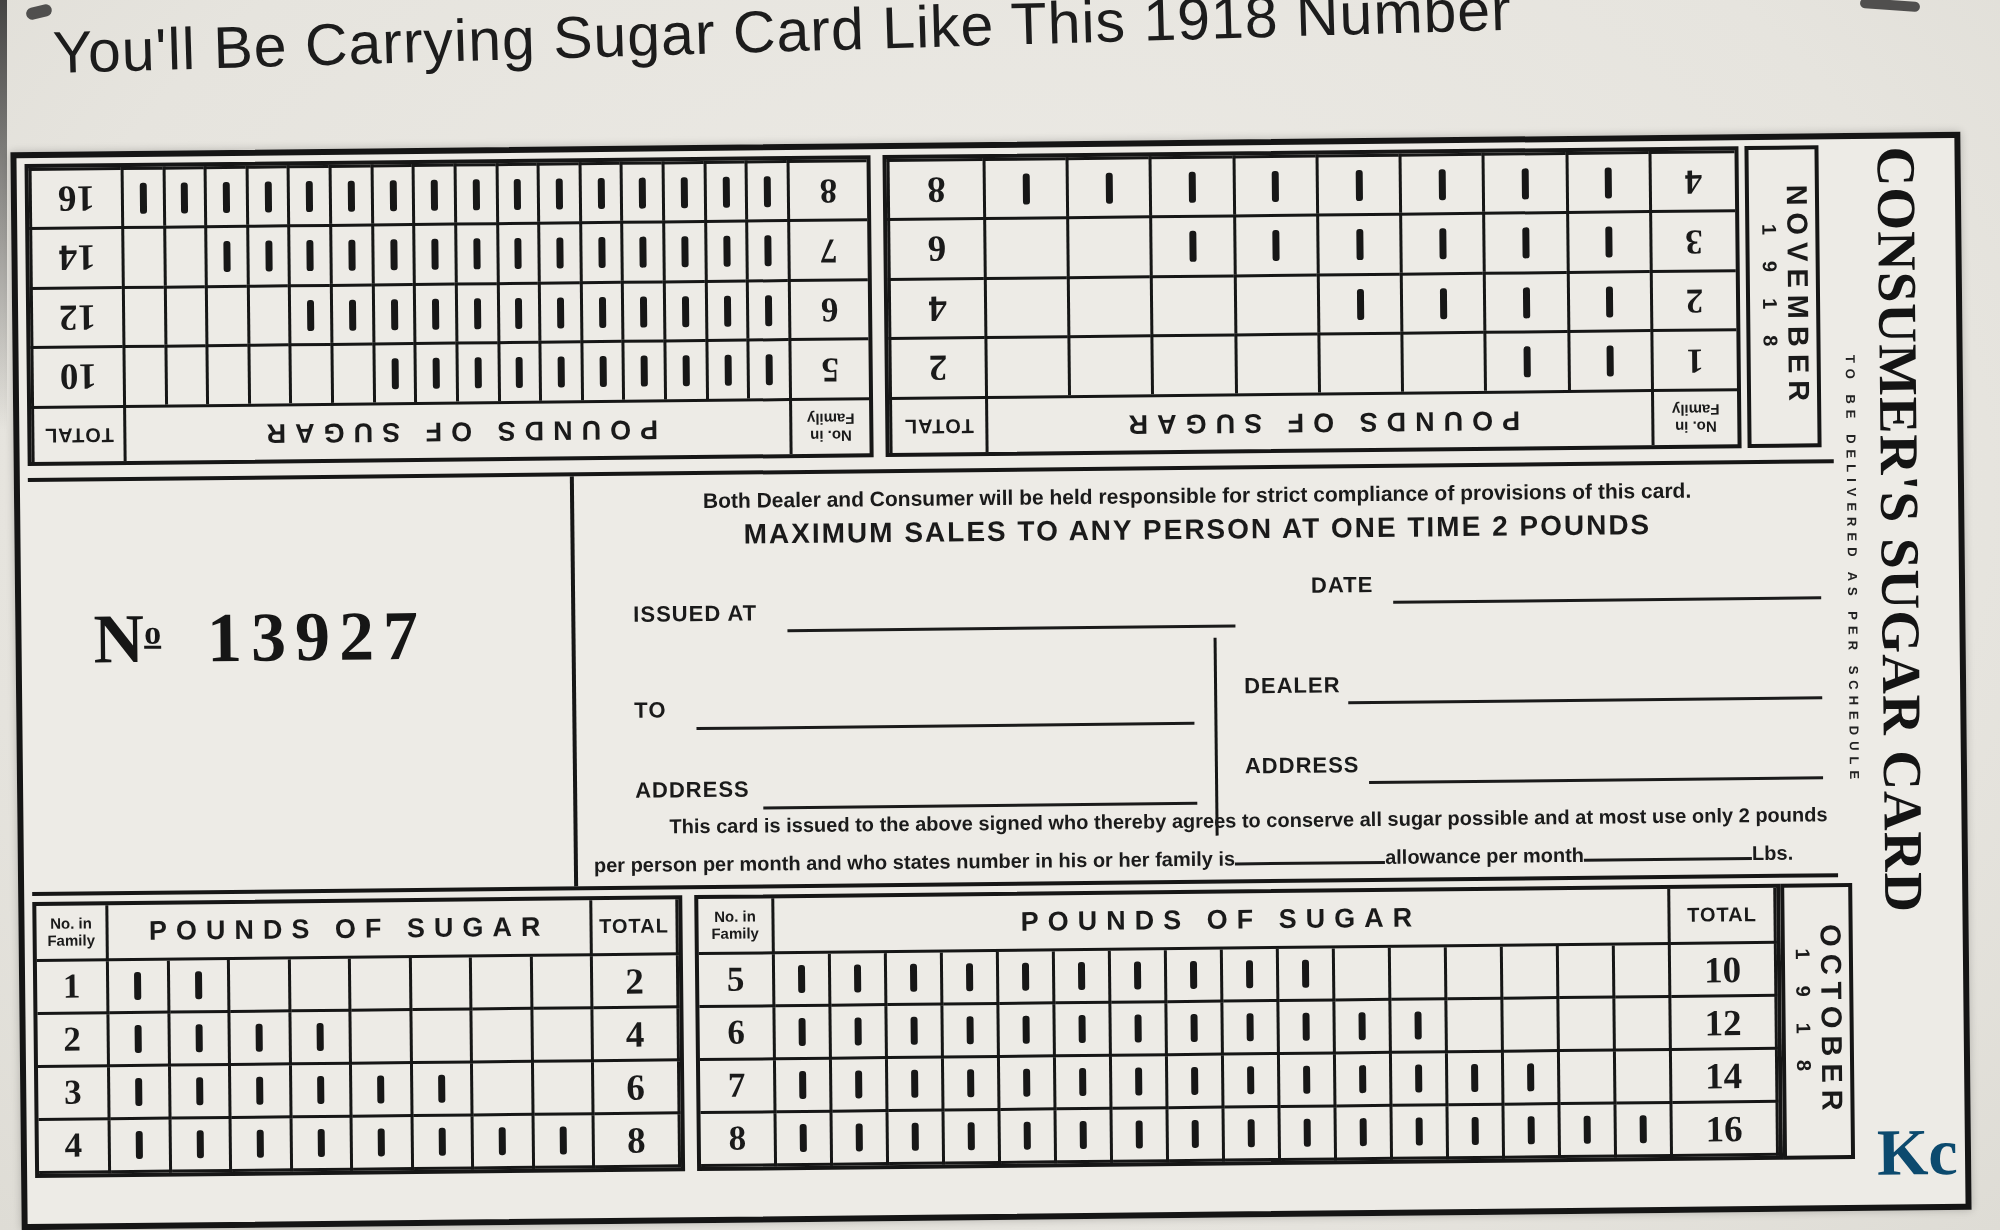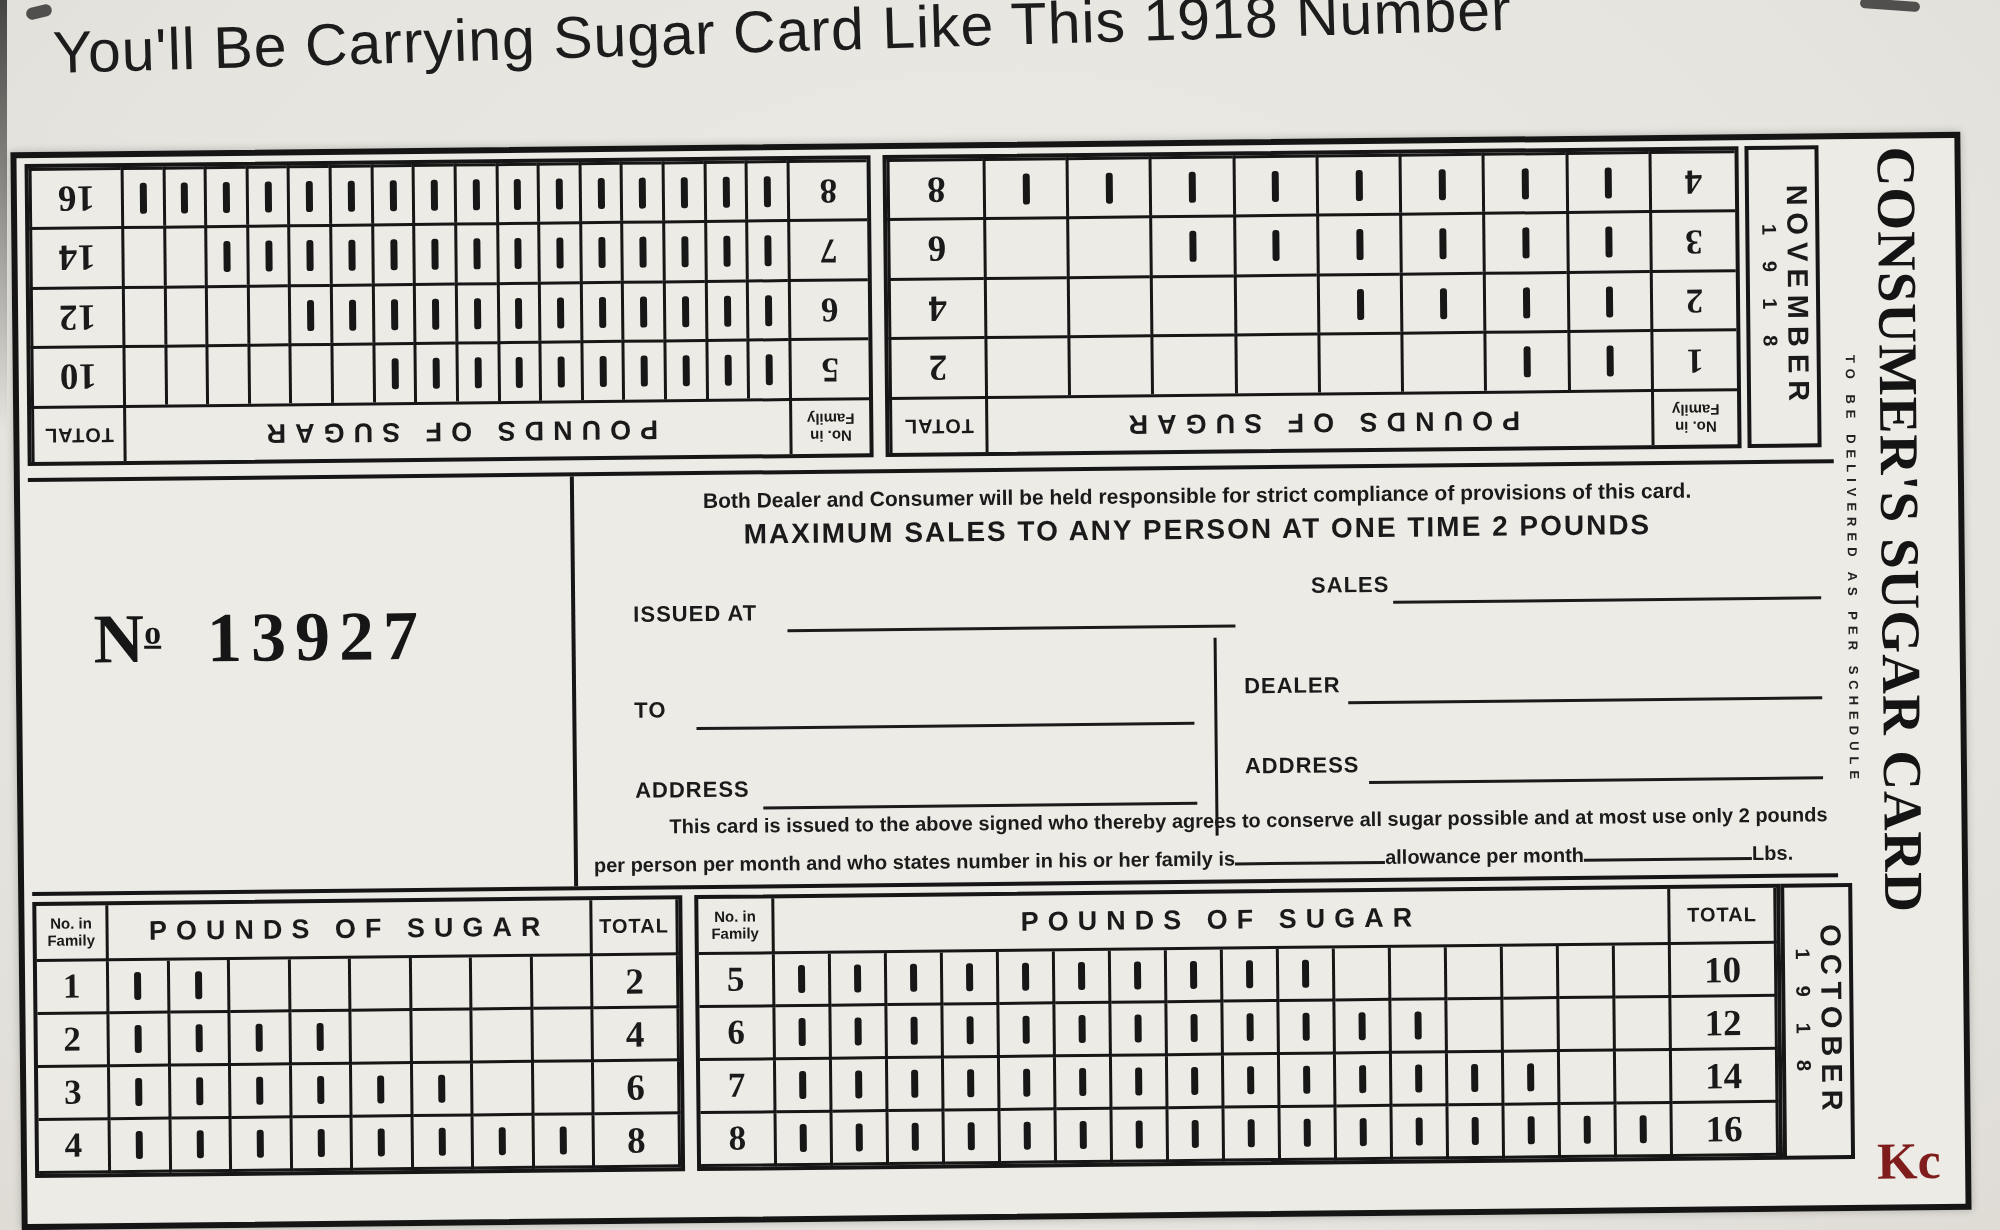--- a/index.html
+++ b/index.html
@@ -77,21 +77,21 @@
     position:absolute;top:216px;left:0;writing-mode:vertical-rl;
     font-weight:bold;font-size:13px;letter-spacing:6px;color:#222;white-space:nowrap;
   }
   .card-title{
     position:absolute;top:8px;left:24px;writing-mode:vertical-rl;
     font-family:"Liberation Serif",serif;font-weight:bold;font-size:55px;color:#141414;
     white-space:nowrap;letter-spacing:1px;
   }
   .kc-mark{
     position:absolute;bottom:14px;left:26px;
-    font-family:"Liberation Serif",serif;font-weight:bold;font-size:52px;color:#7f1d1d;
+    font-family:"Liberation Serif",serif;font-weight:bold;font-size:66px;color:#0c4a6e;
   }
   
   .smudge{position:absolute;background:#2a2a2a;opacity:.8;}
   .smudge-left{left:0;top:0;width:7px;height:430px;background:linear-gradient(#1d1d1d,rgba(30,30,30,0));}
   .smudge-tl{left:26px;top:6px;width:26px;height:12px;border-radius:6px;transform:rotate(-14deg);}
   .smudge-tr{left:1860px;top:0;width:60px;height:10px;border-radius:5px;transform:rotate(4deg);}
 </style>
 </head>
 <body>
 
@@ -239,21 +239,21 @@
       <div class="card-no">
         <span>N</span><span class="no-ord">o</span><span class="no-digits">13927</span>
       </div>
     </div>
     <div class="form-area">
       <div class="centered-line compliance">Both Dealer and Consumer will be held responsible for strict compliance of provisions of this card.</div>
       <div class="centered-line maxsales">MAXIMUM SALES TO ANY PERSON AT ONE TIME 2 POUNDS</div>
 
       <div class="f-label" style="left:58px;top:126px;">ISSUED AT</div>
       <div class="f-line" style="left:212px;top:155px;width:448px;"></div>
-      <div class="f-label" style="left:736px;top:104px;">SALES</div>
+      <div class="f-label" style="left:736px;top:104px;">DATE</div>
       <div class="f-line" style="left:818px;top:133px;width:428px;"></div>
 
       <div class="form-divider"></div>
 
       <div class="f-label" style="left:58px;top:222px;text-align:right;">TO</div>
       <div class="f-line" style="left:120px;top:252px;width:498px;"></div>
       <div class="f-label" style="left:668px;top:204px;">DEALER</div>
       <div class="f-line" style="left:772px;top:233px;width:474px;"></div>
 
       <div class="f-label" style="left:58px;top:302px;">ADDRESS</div>

